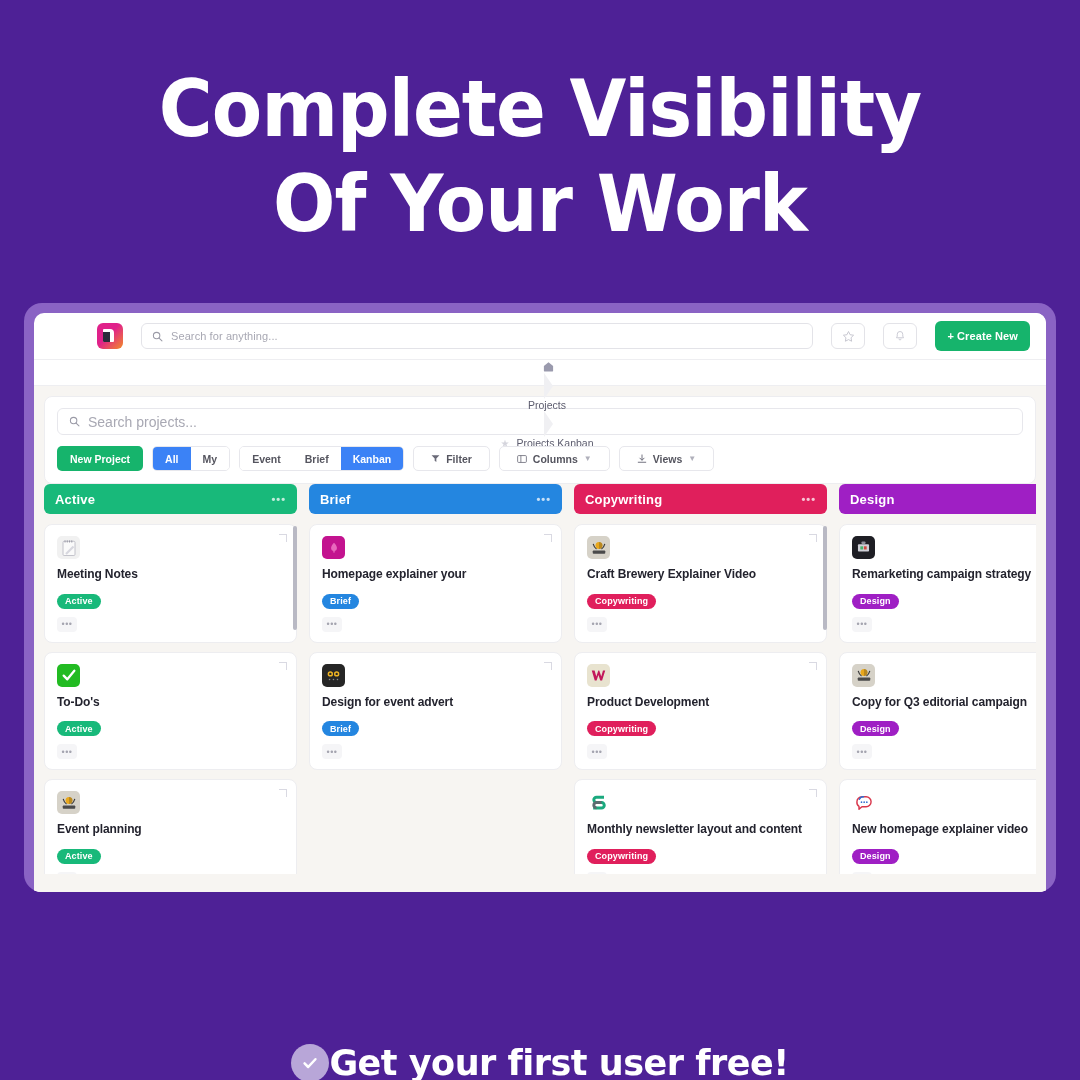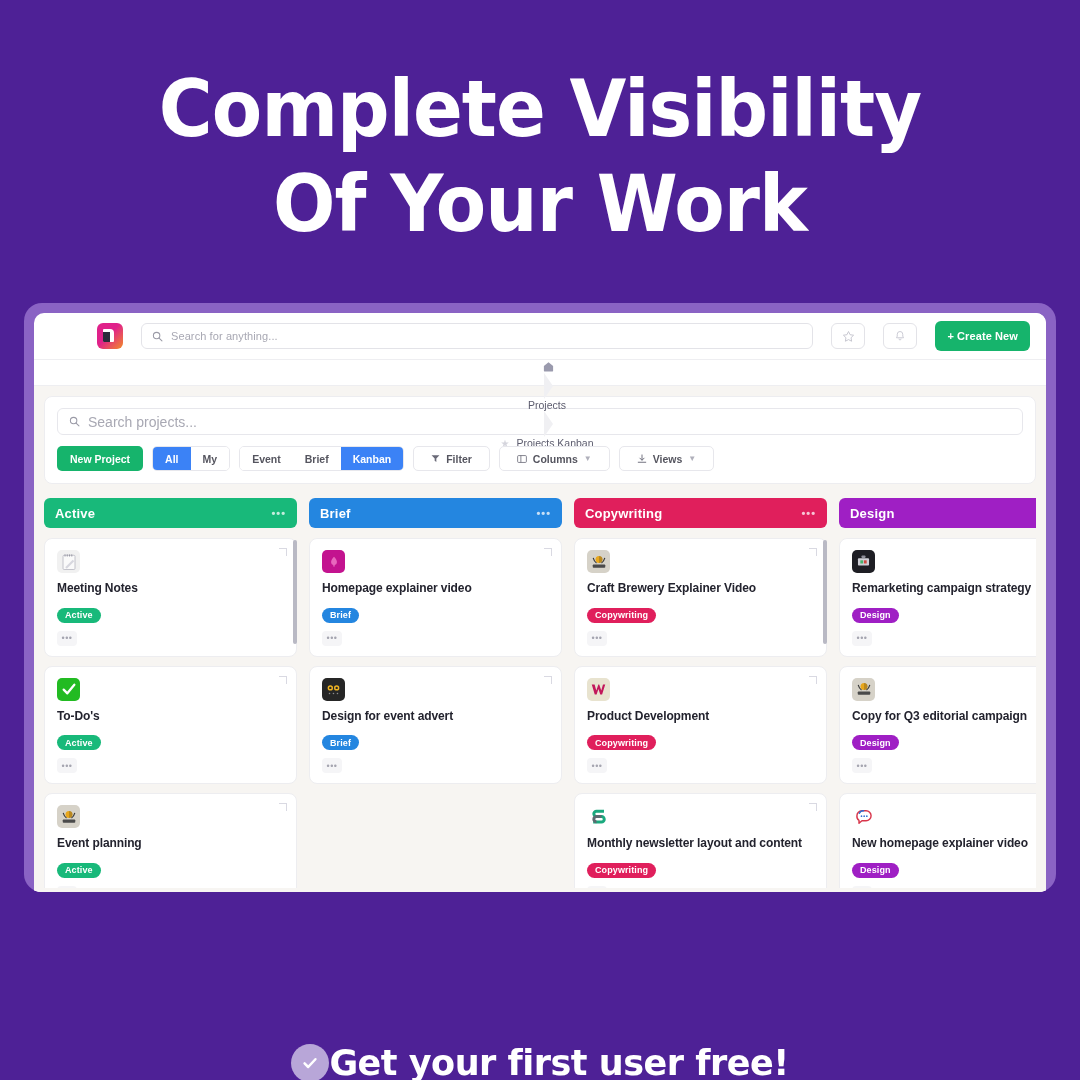--- a/index.html
+++ b/index.html
@@ -220,21 +220,20 @@
     color: #55555f;
     font-weight: 600;
     background: #fff;
   }
   .pill .cv { color: #b0b0bb; font-size: 8px; }
 
   
   .board {
     display: flex;
     gap: 12px;
-    margin-top: 14px;
     height: 390px;
     overflow: hidden;
   }
   .col { width: 253px; flex: none; display: flex; flex-direction: column; }
   .colhead {
     height: 30px;
     border-radius: 6px;
     display: flex;
     align-items: center;
     justify-content: space-between;
@@ -525,21 +524,21 @@
           <div class="collist">
 
             <div class="card">
               <span class="corner"></span>
               <div class="cicon" style="background:#c3138f">
                 <svg width="14" height="14" viewBox="0 0 24 24">
                   <path d="M12 3c3 3.2 5 6 5 9a5 5 0 0 1-10 0c0-3 2-5.8 5-9z" fill="#e868bd"></path>
                   <rect x="10.8" y="14" width="2.4" height="6" rx="1" fill="#e868bd"></rect>
                 </svg>
               </div>
-              <div class="ctitle">Homepage explainer video</div>
+              <div class="ctitle">Homepage explainer your</div>
               <div class="tag" style="background:#2486e0">Brief</div>
               <div class="cdots">•••</div>
             </div>
 
             <div class="card">
               <span class="corner"></span>
               <div class="cicon" style="background:#262626">
                 <svg width="19" height="19" viewBox="0 0 24 24">
                   <circle cx="8" cy="10" r="3.4" fill="#f0b422"></circle>
                   <circle cx="16" cy="10" r="3.4" fill="#f0b422"></circle>

